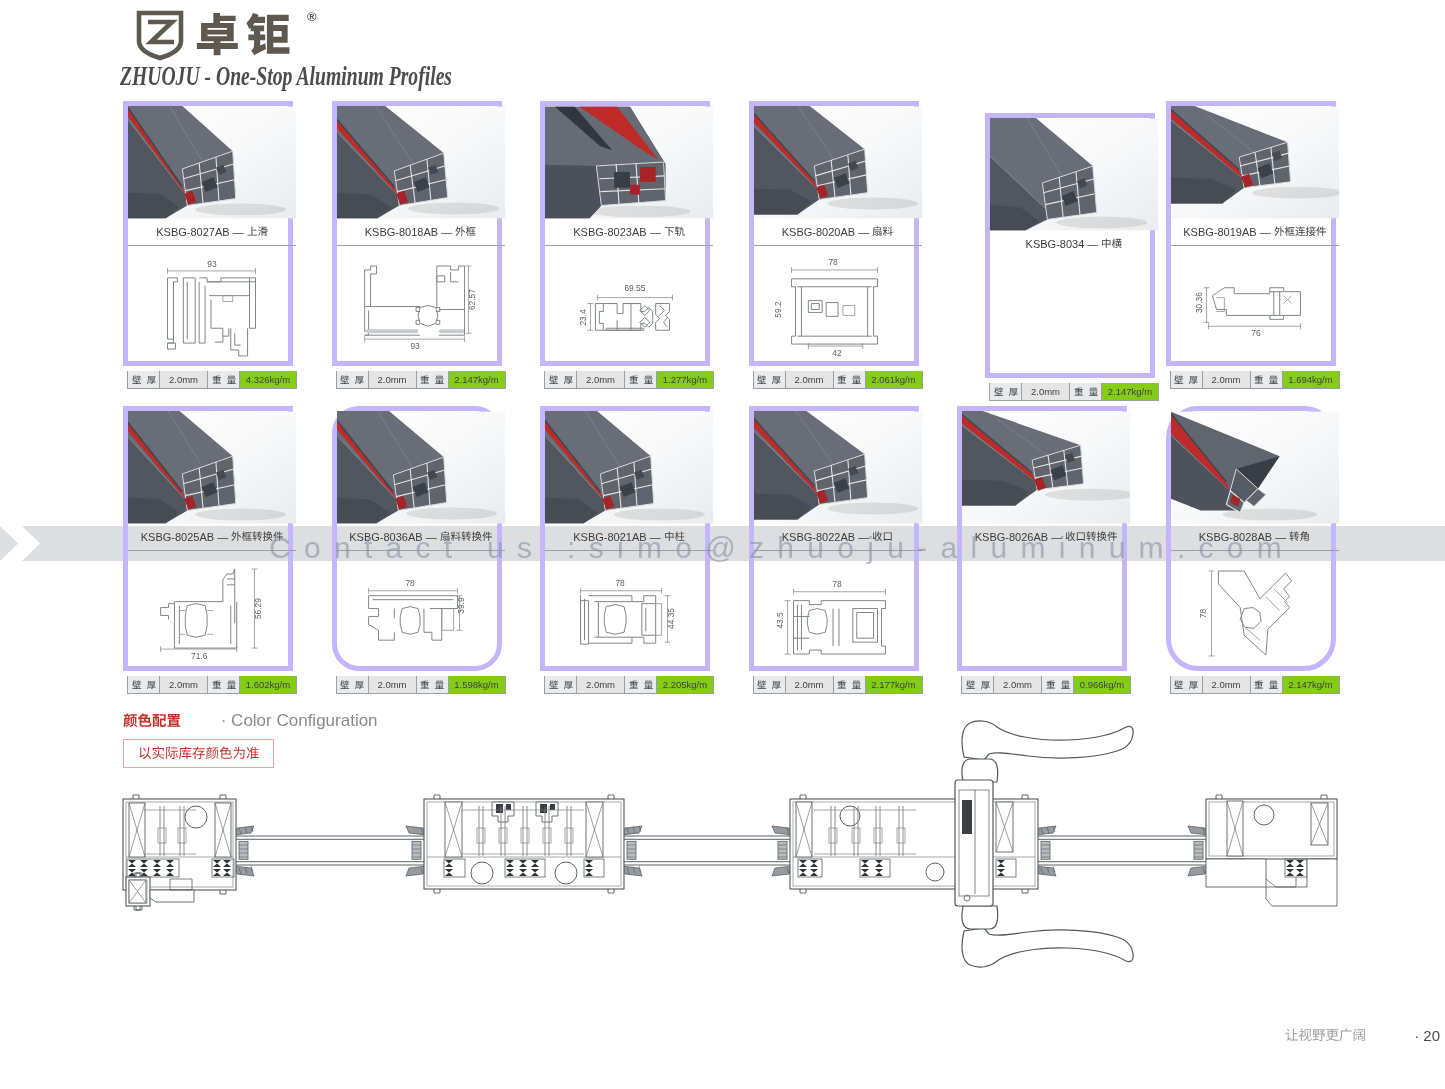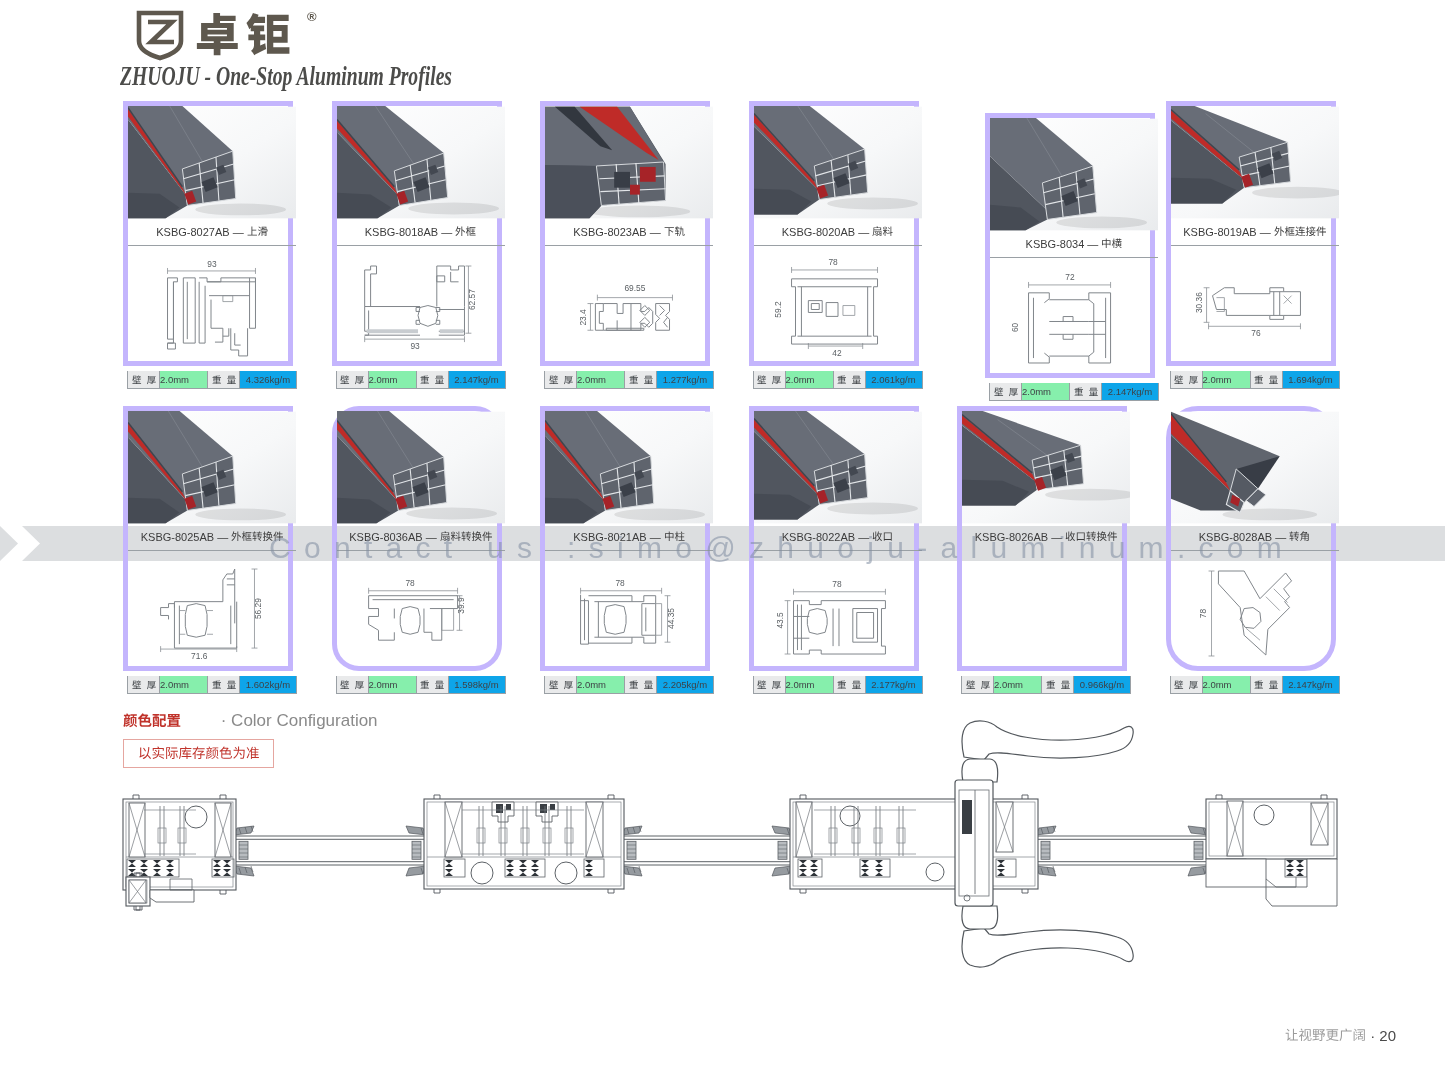--- a/index.html
+++ b/index.html
@@ -1,28 +1,28 @@
 <!DOCTYPE html>
 <html><head><meta charset="utf-8"><style>
 * { margin:0; padding:0; box-sizing:border-box; }
 html,body { width:1445px; height:1089px; background:#fff; font-family:"Liberation Sans", sans-serif; position:relative; overflow:hidden; }
 .card { position:absolute; width:170px; height:265px; border:5px solid #c4b5fd; background:transparent; z-index:40; }
 .photo { position:absolute; left:0; top:0; width:168px; height:113px; overflow:hidden; }
 .clabel { position:absolute; left:0; top:113px; width:168px; height:25px; display:flex; align-items:center; justify-content:center; font-size:11px; color:#3c3c3c; white-space:nowrap; }
 .draw { position:absolute; left:0; top:139px; width:168px; height:124px; border-top:1px solid #9aa0a5; }
 .bar { position:absolute; left:-1px; top:265px; width:170px; height:18px; display:flex; border:1px solid #9aa0a5; border-top:none; font-size:9.5px; color:#3e4246; }
 .bar .k { width:32px; background:#e9eaeb; border-right:1px solid #9aa0a5; display:flex; align-items:center; justify-content:center; }
-.bar .v { width:48px; background:#86efac; border-right:1px solid #9aa0a5; line-height:17px; }
-.bar .v2 { flex:1; background:#0ea5e9; text-align:center; line-height:17px; }
+.bar .v { width:48px; background:#e5e5e5; border-right:1px solid #9aa0a5; text-align:center; line-height:17px; }
+.bar .v2 { flex:1; background:#84cc16; text-align:center; line-height:17px; }
 .band { position:absolute; left:0; top:526px; width:1445px; height:35px; background:#dcdee0; z-index:10; }
 .wm { position:absolute; left:231px; top:531px; z-index:50; font-size:30px; color:rgba(128,140,160,0.55); letter-spacing:13.3px; white-space:nowrap;margin-left:38px; }
 .cct { position:absolute; left:123px; top:711px; display:flex; align-items:center; }
 .cct .en { font-weight:normal; font-size:17px; color:#8a8a8a;margin-left:35px; }
 .cbox { position:absolute; left:123px; top:739px; width:151px; height:29px; border:1px solid #e5a6a0; display:flex; align-items:center; justify-content:center; }
-.footer { position:absolute; left:1285px; top:1027px; display:flex; align-items:center; font-size:13.5px; color:#9b9b9b; }
+.footer { position:absolute; left:1285px; top:1027px; display:flex; align-items:center; font-size:13.5px; color:#9b9b9b;gap:44px; }
 .footer b { color:#4a4a4a; font-weight:normal; font-size:15px; }
 </style></head>
 <body>
 <svg width="0" height="0" style="position:absolute">
     <defs>
       <linearGradient id="pbg" x1="0" y1="0" x2="1" y2="1">
         <stop offset="0" stop-color="#ffffff"></stop>
         <stop offset="0.55" stop-color="#f7f8f9"></stop>
         <stop offset="1" stop-color="#e9ebed"></stop>
       </linearGradient>
@@ -370,32 +370,20 @@
         </g>
       </svg>
     </div>
  <div class="clabel">
       <span>KSBG-8034&nbsp;—&nbsp;</span>
       <svg width="21" height="11" viewBox="0 0 21 11" style="display:block;flex:none">
         <g fill="#3c3c3c">
           <use href="#r4e2d" transform="translate(0.0,9.2) scale(0.0105)"></use>
           <use href="#r6a2a" transform="translate(10.5,9.2) scale(0.0105)"></use>
         </g>
-      </svg>
-    </div>
- <div class="draw">
-      <svg width="168" height="125" viewBox="0 0 170 126" style="display:block">
-        <text x="81" y="22" text-anchor="middle" font-size="8.5" fill="#5a5f63">72</text>
-        <text x="28" y="70" text-anchor="middle" transform="rotate(-90 28 70)" font-size="8.5" fill="#5a5f63">60</text>
-        <path d="M39,27 h83 M39,24 v6 M122,24 v6" fill="none" stroke="#8a8f94" stroke-width="0.8"></path>
-        <path d="M39,35 h21 v6 l-5,4 M39,35 v71 h21 v-6 l-5,-4 M44,40 v61" fill="none" stroke="#7f8489" stroke-width="1"></path>
-        <path d="M60,42 h40 v-7 h22 v71 h-22 v-7 h-40" fill="none" stroke="#7f8489" stroke-width="1"></path>
-        <path d="M100,42 l5,4 v49 l-5,4 M117,40 v61" fill="none" stroke="#7f8489" stroke-width="1"></path>
-        <path d="M60,64 h40 m0,13 h-40 M100,64 h17 m0,13 h-17" fill="none" stroke="#7f8489" stroke-width="1"></path>
-        <path d="M74,64 v-5 h10 v5 M74,77 v5 h10 v-5" fill="none" stroke="#7f8489" stroke-width="1"></path>
       </svg>
     </div>
  <div class="bar">
    <div class="k">
         <svg width="24" height="10" viewBox="0 0 24 10" style="display:block;flex:none">
           <g fill="#3e4246">
             <use href="#r58c1" transform="translate(0.0,8.4) scale(0.0095)"></use>
             <use href="#r539a" transform="translate(14.7,8.4) scale(0.0095)"></use>
           </g>
         </svg>

